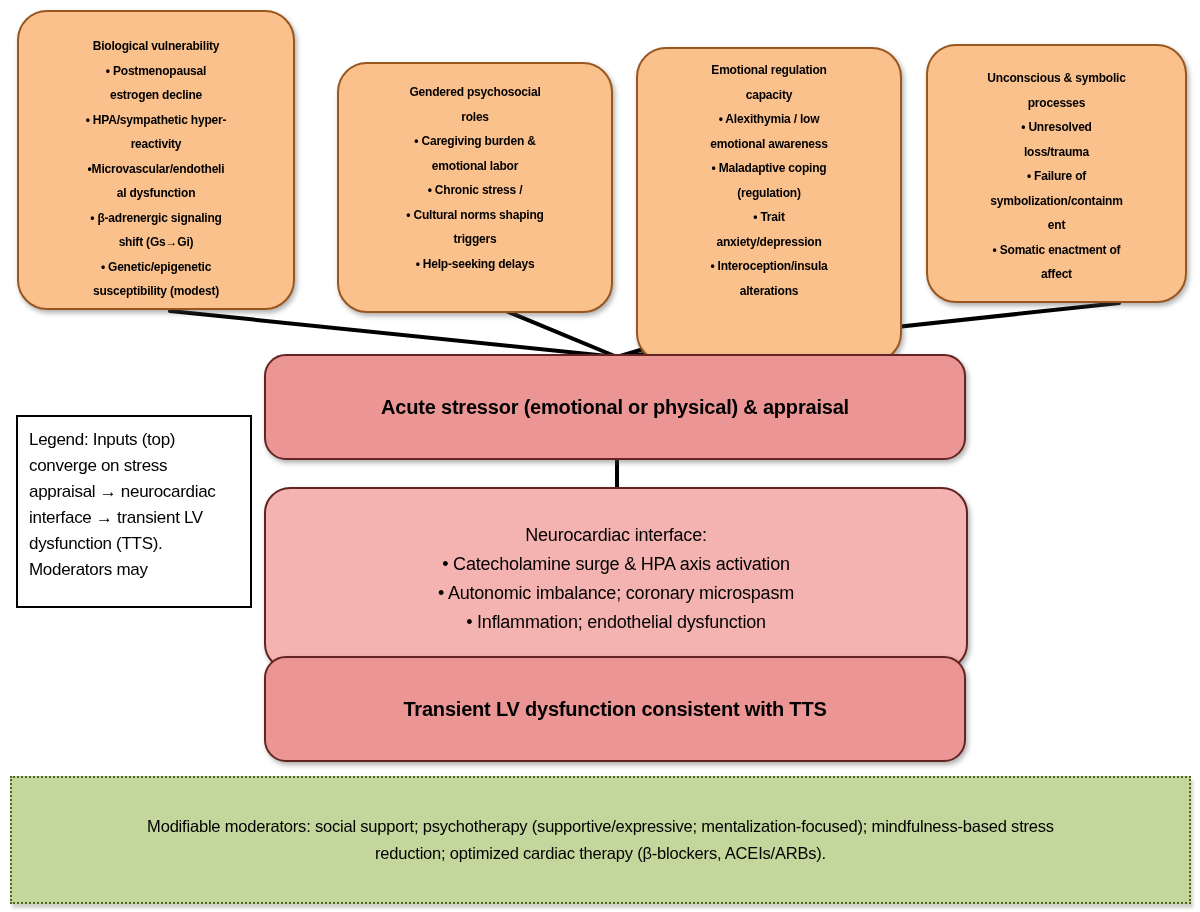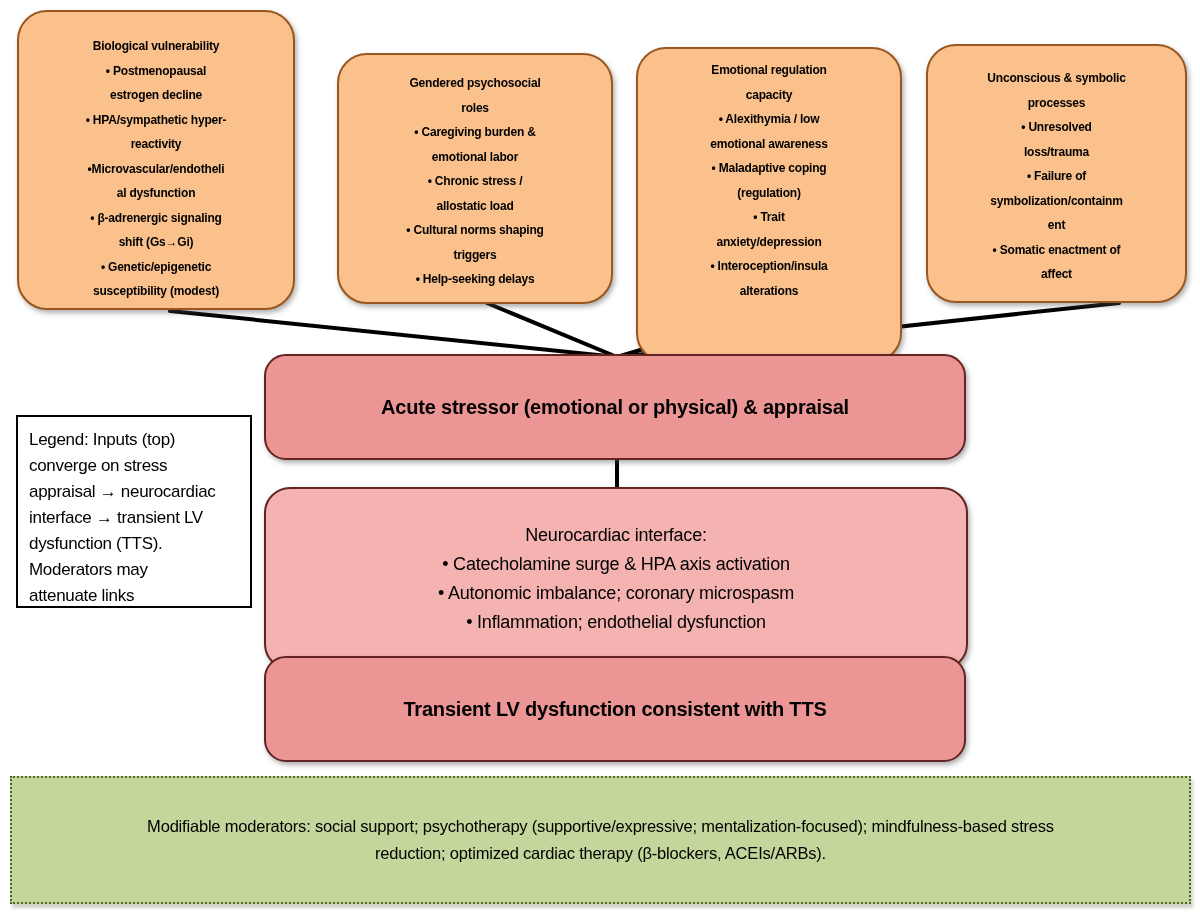--- a/index.html
+++ b/index.html
@@ -21,21 +21,21 @@
   .box{position:absolute;box-sizing:border-box;text-align:center;}
   .shadowed{box-shadow:2px 3px 5px rgba(80,80,80,0.45);}
   .orange{
     background:var(--input-fill);
     border:2px solid var(--input-border);
     border-radius:30px;
     font-weight:bold;font-size:12px;line-height:24.5px;
     letter-spacing:-0.2px;
   }
   .tb1{left:17px;top:10px;width:278px;height:300px;padding-top:22px;}
-  .tb2{left:337px;top:53px;width:276px;height:251px;padding-top:16px;}
+  .tb2{left:337px;top:62px;width:276px;height:251px;padding-top:16px;}
   .tb3{left:636px;top:47px;width:266px;height:316px;padding-top:9px;}
   .tb4{left:926px;top:44px;width:261px;height:259px;padding-top:20px;}
   .salmon{
     background:var(--stressor-fill);
     border:2px solid var(--stressor-border);
     border-radius:22px;
     display:flex;align-items:center;justify-content:center;
     font-weight:bold;font-size:20px;letter-spacing:-0.2px;
   }
   .stressor{left:264px;top:354px;width:702px;height:106px;}
@@ -91,21 +91,20 @@
       <div>• Genetic/epigenetic</div>
       <div>susceptibility (modest)</div>
     </div>
 
   <div class="box orange tb2 shadowed">
       <div>Gendered psychosocial</div>
       <div>roles</div>
       <div>• Caregiving burden &amp;</div>
       <div>emotional labor</div>
       <div>• Chronic stress /</div>
-      <div>allostatic load</div>
       <div>• Cultural norms shaping</div>
       <div>triggers</div>
       <div>• Help-seeking delays</div>
     </div>
 
   <div class="box orange tb3 shadowed">
       <div>Emotional regulation</div>
       <div>capacity</div>
       <div>• Alexithymia / low</div>
       <div>emotional awareness</div>
@@ -144,21 +143,20 @@
     <span>Transient LV dysfunction consistent with TTS</span>
   </div>
 
   <div class="legend">
       <div>Legend: Inputs (top)</div>
       <div>converge on stress</div>
       <div>appraisal → neurocardiac</div>
       <div>interface → transient LV</div>
       <div>dysfunction (TTS).</div>
       <div>Moderators may</div>
-      <div>attenuate links</div>
     </div>
 
   <div class="moderators">
       <div>Modifiable moderators: social support; psychotherapy (supportive/expressive; mentalization-focused); mindfulness-based stress</div>
       <div>reduction; optimized cardiac therapy (β-blockers, ACEIs/ARBs).</div>
     </div>
 
 </div>
 
 </body></html>

